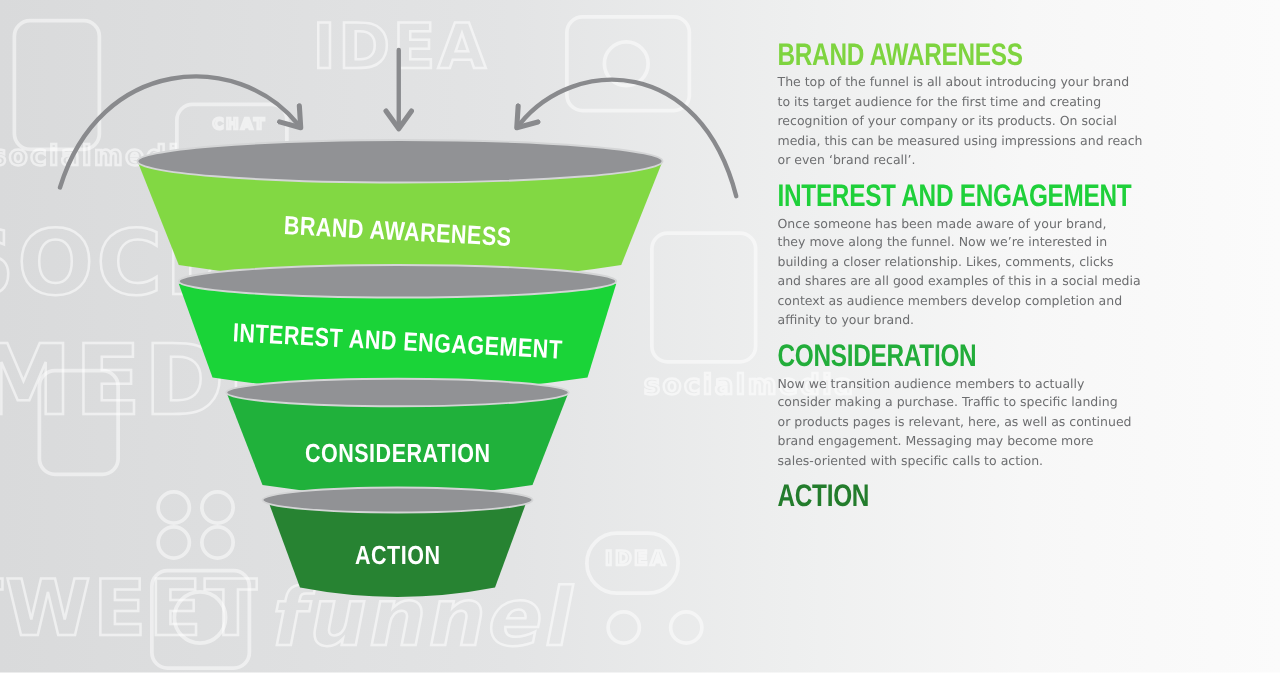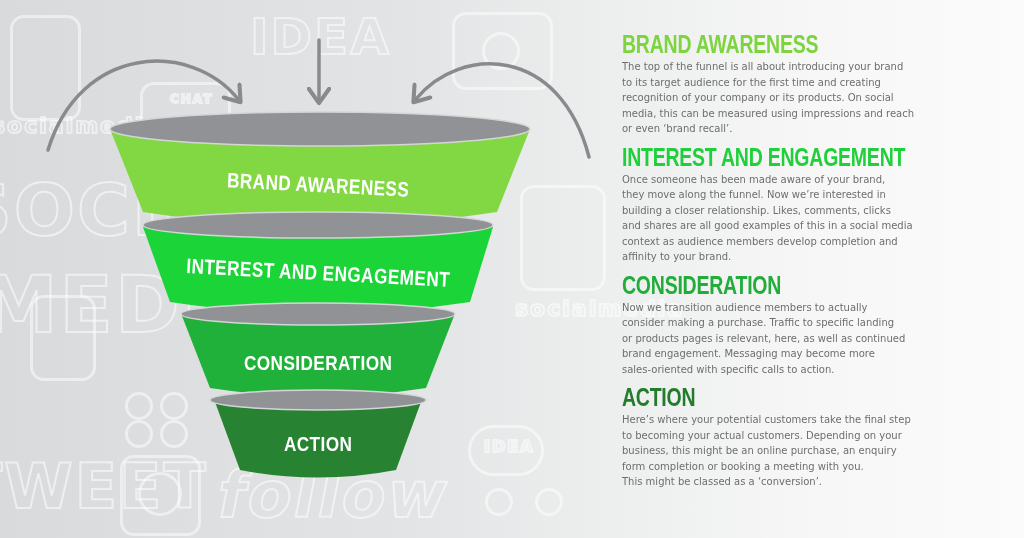--- a/index.html
+++ b/index.html
@@ -44,21 +44,21 @@
 </head>
 <body>
 
 <div>
   <div class="bg-word" style="left:250px;top:8px;font-size:50px;">IDEA</div>
   <div class="bg-word" style="left:170px;top:92px;font-size:12px;">CHAT</div>
   <div class="bg-word" style="left:-8px;top:113px;font-size:22px;">socialmedia</div>
   <div class="bg-word" style="left:-40px;top:168px;font-size:72px;">SOCIAL</div>
   <div class="bg-word" style="left:-20px;top:260px;font-size:78px;">MEDIA</div>
   <div class="bg-word" style="left:-40px;top:450px;font-size:62px;">TWEET</div>
-  <div class="bg-word" style="left:218px;top:458px;font-size:64px;font-style:italic;">follow</div>
+  <div class="bg-word" style="left:218px;top:458px;font-size:64px;font-style:italic;">funnel</div>
   <div class="bg-word" style="left:484px;top:437px;font-size:16px;">IDEA</div>
   <div class="bg-word" style="left:515px;top:296px;font-size:22px;">socialmedia</div>
 
   <div class="bg-icon" style="left:452px;top:12px;width:95px;height:72px;"></div>
   <div class="bg-circle" style="left:482px;top:32px;width:32px;height:32px;"></div>
   <div class="bg-icon" style="left:10px;top:15px;width:65px;height:100px;"></div>
   <div class="bg-icon" style="left:520px;top:185px;width:80px;height:100px;"></div>
   <div class="bg-icon" style="left:120px;top:455px;width:75px;height:75px;"></div>
   <div class="bg-circle" style="left:138px;top:472px;width:38px;height:38px;"></div>
   <div class="bg-circle" style="left:125px;top:392px;width:22px;height:22px;"></div>
@@ -129,19 +129,14 @@
   <div class="section" style="margin-top:4px;">
     <h2 class="section-title" style="color:#22ad3a;">CONSIDERATION</h2>
     <p class="section-body">Now we transition audience members to actually
 consider making a purchase. Traffic to specific landing
 or products pages is relevant, here, as well as continued
 brand engagement. Messaging may become more
 sales-oriented with specific calls to action.</p>
   </div>
   <div class="section" style="margin-top:4px;">
     <h2 class="section-title" style="color:#237c2c;">ACTION</h2>
-    <p class="section-body">Here’s where your potential customers take the final step
-to becoming your actual customers. Depending on your
-business, this might be an online purchase, an enquiry
-form completion or booking a meeting with you.
-This might be classed as a ‘conversion’.</p>
   </div>
 </div>
 
 </body></html>

